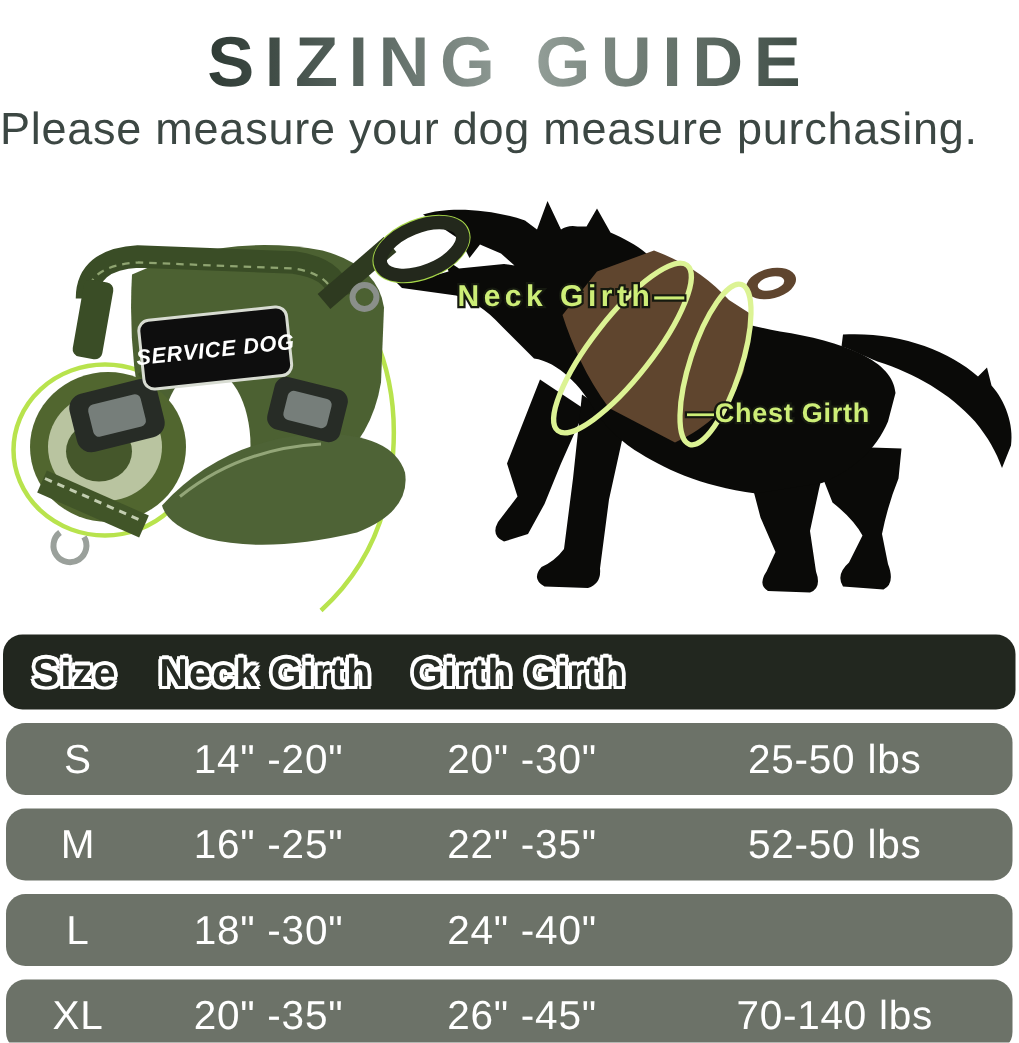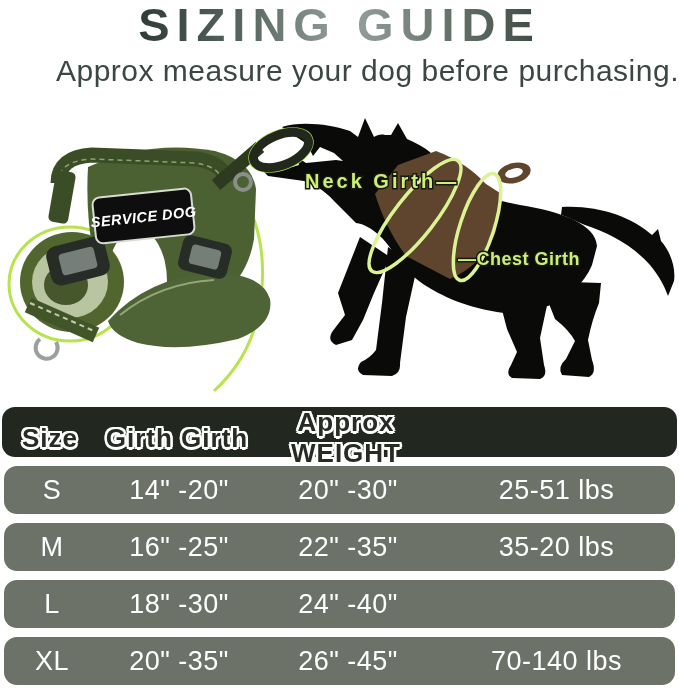--- a/index.html
+++ b/index.html
@@ -1,21 +1,21 @@
 <!DOCTYPE html>
 <html><head>
 <meta charset="utf-8">
 <style>
   html,body{margin:0;padding:0;background:#ffffff;}
   body{
     width:679px;height:695px;overflow:hidden;
     font-family:"Liberation Sans", sans-serif;
     -webkit-font-smoothing:antialiased;
   }
-  .header{ text-align:right; padding-top:0; }
+  .header{ text-align:left; padding-top:16px; }
   .title{
     margin:0 auto; width:fit-content;
     font-size:47px; line-height:50px; font-weight:800;
     letter-spacing:7px;
     background:linear-gradient(90deg,#2f3b35 0%,#5c6963 28%,#97a29c 52%,#6a776f 75%,#3d4b44 100%);
     -webkit-background-clip:text; background-clip:text;
     -webkit-text-fill-color:transparent; color:transparent;
   }
   .subtitle{
     margin:3px auto 0 auto;
@@ -58,21 +58,21 @@
   .t-data{
     margin:0 4px 9px 4px; height:48px;
     background:#6c7268; color:#ffffff; font-size:27px; letter-spacing:0.5px;
   }
 </style>
 </head>
 <body>
 
 <div class="header">
   <h1 class="title">SIZING GUIDE</h1>
-  <div class="subtitle">Approx measure your dog before purchasing.</div>
+  <div class="subtitle">Please measure your dog measure purchasing.</div>
 </div>
 
 <div class="figure">
   <svg width="679" height="312" viewBox="0 0 679 312">
 
     <g>
 
       <path fill="#0a0a08" d="
         M 562,118
         C 598,116 632,128 652,146
@@ -199,36 +199,36 @@
         <rect x="94" y="104" width="99" height="46" rx="7" fill="#0e0e0e" stroke="#d8dcd2" stroke-width="2"></rect>
         <text class="patch-text" x="143.5" y="133" text-anchor="middle">SERVICE DOG</text>
       </g>
     </g>
   </svg>
 </div>
 
 <div class="size-table">
   <div class="t-row t-head">
     <div class="cell">Size</div>
+    <div class="cell">Neck Girth</div>
     <div class="cell">Girth Girth</div>
-    <div class="cell">Approx WEIGHT</div>
   </div>
 
   <div class="t-row t-data">
     <div class="cell">S</div>
     <div class="cell">14" -20"</div>
     <div class="cell">20" -30"</div>
-    <div class="cell">25-51 lbs</div>
+    <div class="cell">25-50 lbs</div>
   </div>
 
   <div class="t-row t-data">
     <div class="cell">M</div>
     <div class="cell">16" -25"</div>
     <div class="cell">22" -35"</div>
-    <div class="cell">35-20 lbs</div>
+    <div class="cell">52-50 lbs</div>
   </div>
 
   <div class="t-row t-data">
     <div class="cell">L</div>
     <div class="cell">18" -30"</div>
     <div class="cell">24" -40"</div>
   </div>
 
   <div class="t-row t-data">
     <div class="cell">XL</div>

